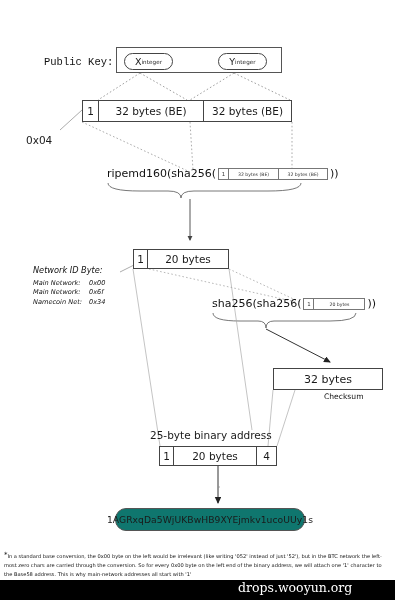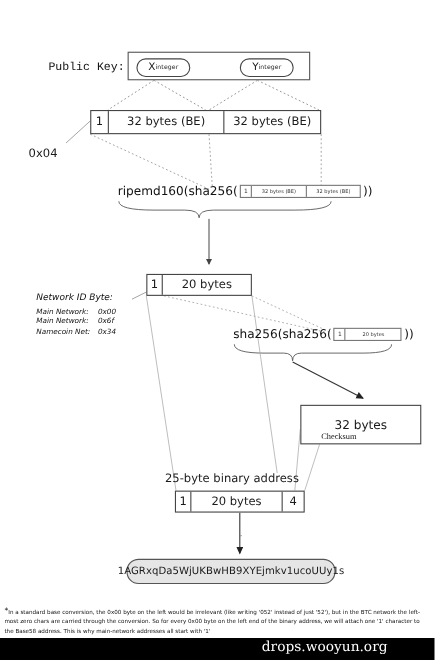--- a/index.html
+++ b/index.html
@@ -165,29 +165,28 @@
     font-size: 8.2px;
     margin-bottom: 2px;
   }
   .netid table { border-collapse: collapse; }
   .netid td { padding: 0 0 0 0; font-size: 6.6px; white-space: nowrap; }
   .netid td.v { padding-left: 7px; }
 
   
   #checksum-box {
     left: 273px; top: 368px;
-    width: 110px; height: 36px;
+    width: 110px; height: 22px;
     font-size: 11px;
     justify-content: center;
   }
   .checksum-caption {
-    left: 292px; top: 392px;
+    left: 324px; top: 392px;
     font-size: 7.6px;
     color: #111;
-    font-family: Liberation Serif, serif;
   }
 
   
   .addr25-label {
     left: 150px; top: 429px;
     font-size: 10.5px;
   }
   #strip-addr25 {
     left: 159px; top: 446px;
     width: 118px; height: 20px;
@@ -209,21 +208,21 @@
     display: block;
     margin-top: 1px;
   }
 
   
   .final-addr {
     left: 115px; top: 508px;
     width: 190px; height: 23px;
     border: 1px solid #555;
     border-radius: 11px;
-    background: #e5e5e5;
+    background: #0f766e;
     box-sizing: border-box;
     display: flex;
     align-items: center;
     justify-content: center;
     font-size: 9.2px;
     letter-spacing: 0.05px;
   }
 
   
   .footnote {

